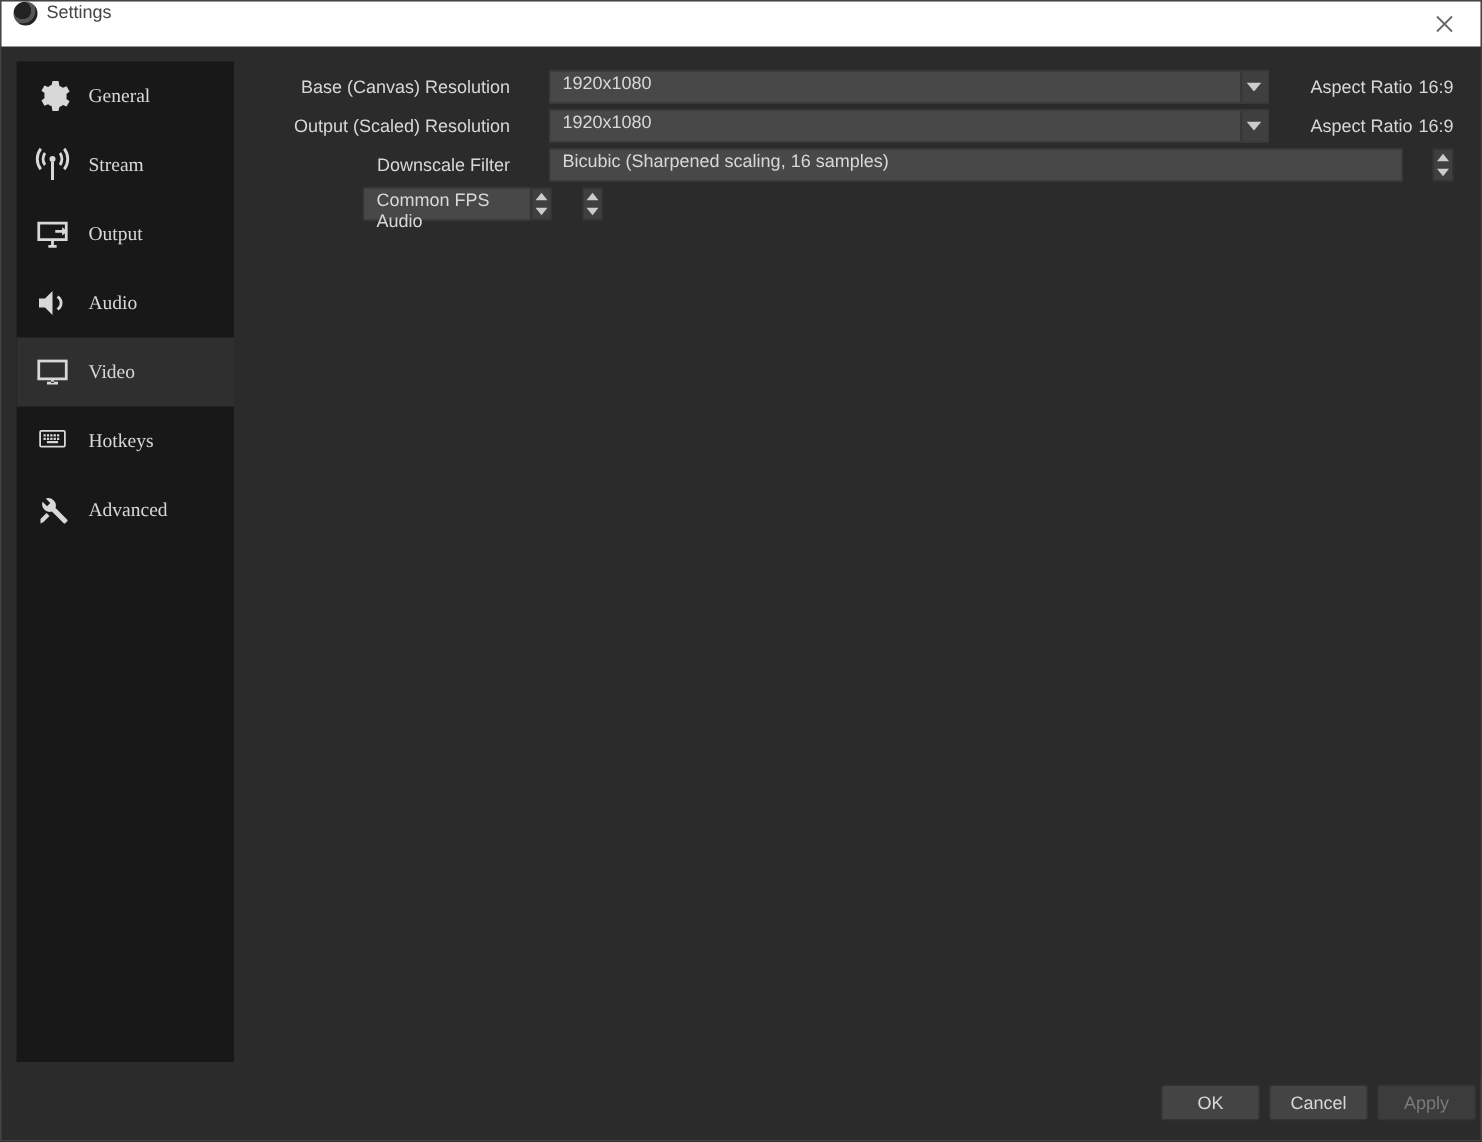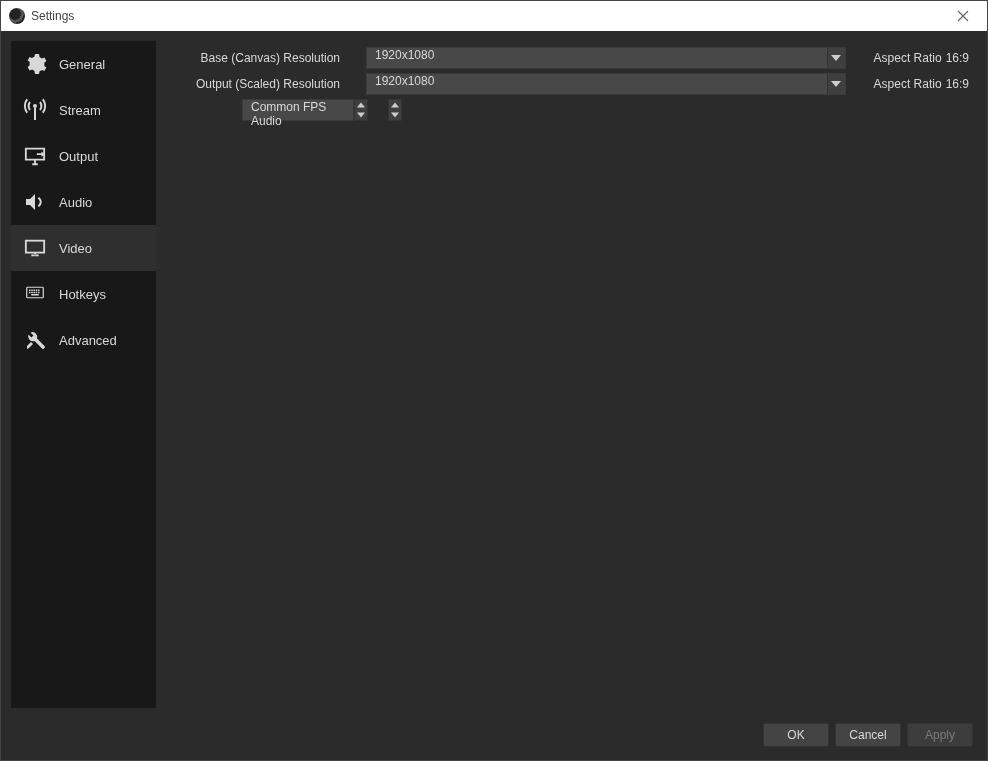--- a/index.html
+++ b/index.html
@@ -1,30 +1,30 @@
 <!DOCTYPE html>
 <html><head>
 <meta charset="utf-8">
 <style>
   * { box-sizing: border-box; margin: 0; padding: 0; }
   html, body { width: 988px; height: 761px; font-family: "Segoe UI", Tahoma, sans-serif; font-size: 13px; background: #2b2b2b; overflow: hidden; }
   .window { width: 988px; height: 761px; display: flex; flex-direction: column; background: #2b2b2b; border: 1px solid #444; }
 
   
-  .titlebar { height: 30px; background: #ffffff; display: flex; align-items: center; padding: 0 8px; position: relative; color: #333; }
+  .titlebar { height: 30px; background: #ffffff; display: flex; align-items: flex-start; padding: 0 8px; position: relative; color: #333; }
   .titlebar .app-icon { width: 16px; height: 16px; border-radius: 50%; background: radial-gradient(circle at 6px 6px,#222 0 40%,#555 42% 60%,#222 62% 100%); margin-right: 6px; }
   .titlebar .title-text { font-size: 12px; color: #444; }
   .titlebar .close { position: absolute; right: 4px; top: 0; width: 40px; height: 30px; display:flex; align-items:center; justify-content:center; cursor:pointer; color:#666; }
   .titlebar .close svg { width:12px; height:12px; }
 
   .body { flex: 1; display: flex; background: #2b2b2b; }
 
   
   .sidebar { width: 145px; margin: 10px 0 10px 10px; background: #181818; display: flex; flex-direction: column; }
-  .sidebar-item { display: flex; align-items: center; gap: 10px; padding: 0 10px; height: 46px; color: #d8d8d8; cursor: pointer; }
+  .sidebar-item { display: flex; align-items: center; gap: 10px; padding: 0 10px; height: 46px; color: #d8d8d8; cursor: pointer; font-family: Liberation Serif, serif; }
   .sidebar-item .icon { width: 28px; height: 28px; display:flex; align-items:center; justify-content:center; color:#d8d8d8; }
   .sidebar-item .label { font-size: 13px; }
   .sidebar-item.active { background: #2f2f2f; }
 
   
   .main { flex: 1; padding: 16px 18px 0 10px; display:flex; flex-direction:column; }
   .form { display:flex; flex-direction:column; gap: 4px; }
 
   .row { display:flex; align-items:center; height:22px; gap:20px; }
   .row .lbl { width: 180px; text-align: right; padding-right: 6px; color:#d8d8d8; font-size:12px; white-space:nowrap; }
@@ -40,21 +40,21 @@
   .spin-btns { width:14px; height:22px; background:#3f3f3f; border:1px solid #333; display:flex; flex-direction:column; }
   .spin-btns .u, .spin-btns .d { flex:1; display:flex; align-items:center; justify-content:center; cursor:pointer; }
   .spin-btns svg { width:8px; height:6px; }
 
   .combo-lbl-wrap { display:flex; align-items:center; }
   .combo-lbl { width:112px; justify-content:flex-end; padding-right:6px; }
   .spin-value { flex:1; }
   .select.full { padding-right:4px; }
 
   
-  .footer { height: 42px; display:flex; align-items:center; justify-content:flex-end; gap:6px; padding-right:14px; padding-bottom:8px; }
+  .footer { height: 42px; display:flex; align-items:center; justify-content:flex-end; gap:6px; padding-right:3px; padding-bottom:8px; }
   .btn { width:66px; height:24px; background:#444; color:#d8d8d8; border:1px solid #333; font-size:12px; display:flex; align-items:center; justify-content:center; cursor:pointer; border-radius:2px; }
   .btn.disabled { color:#7a7a7a; background:#3c3c3c; cursor:default; }
 
   svg { fill: currentColor; }
 </style>
 </head>
 <body>
 
 <div class="window">
 
@@ -173,20 +173,38 @@
                   <path d="M0 0l5 6 5-6z" fill="#ccc"></path>
                 </svg>
             </span>
           </div>
           <div class="after">
             <span>Aspect Ratio</span>
             <span class="strong">16:9</span>
           </div>
         </div>
 
+        <div class="row">
+          <div class="lbl">Downscale Filter</div>
+          <div class="select full" style="flex:1">
+            <span>Bicubic (Sharpened scaling, 16 samples)</span>
+          </div>
+          <div class="spin-btns">
+            <div class="u">
+                <svg viewBox="0 0 8 5">
+                  <path d="M0 5l4-5 4 5z" fill="#ccc"></path>
+                </svg>
+              </div>
+            <div class="d">
+                <svg viewBox="0 0 8 5">
+                  <path d="M0 0l4 5 4-5z" fill="#ccc"></path>
+                </svg>
+              </div>
+          </div>
+        </div>
 
         <div class="row">
           <div class="lbl" style="width:56px"></div>
           <div class="combo-lbl-wrap">
             <div class="combo-lbl">
               <span>Common FPS Audio</span>
             </div>
             <div class="spin-btns">
               <div class="u">
                   <svg viewBox="0 0 8 5">

